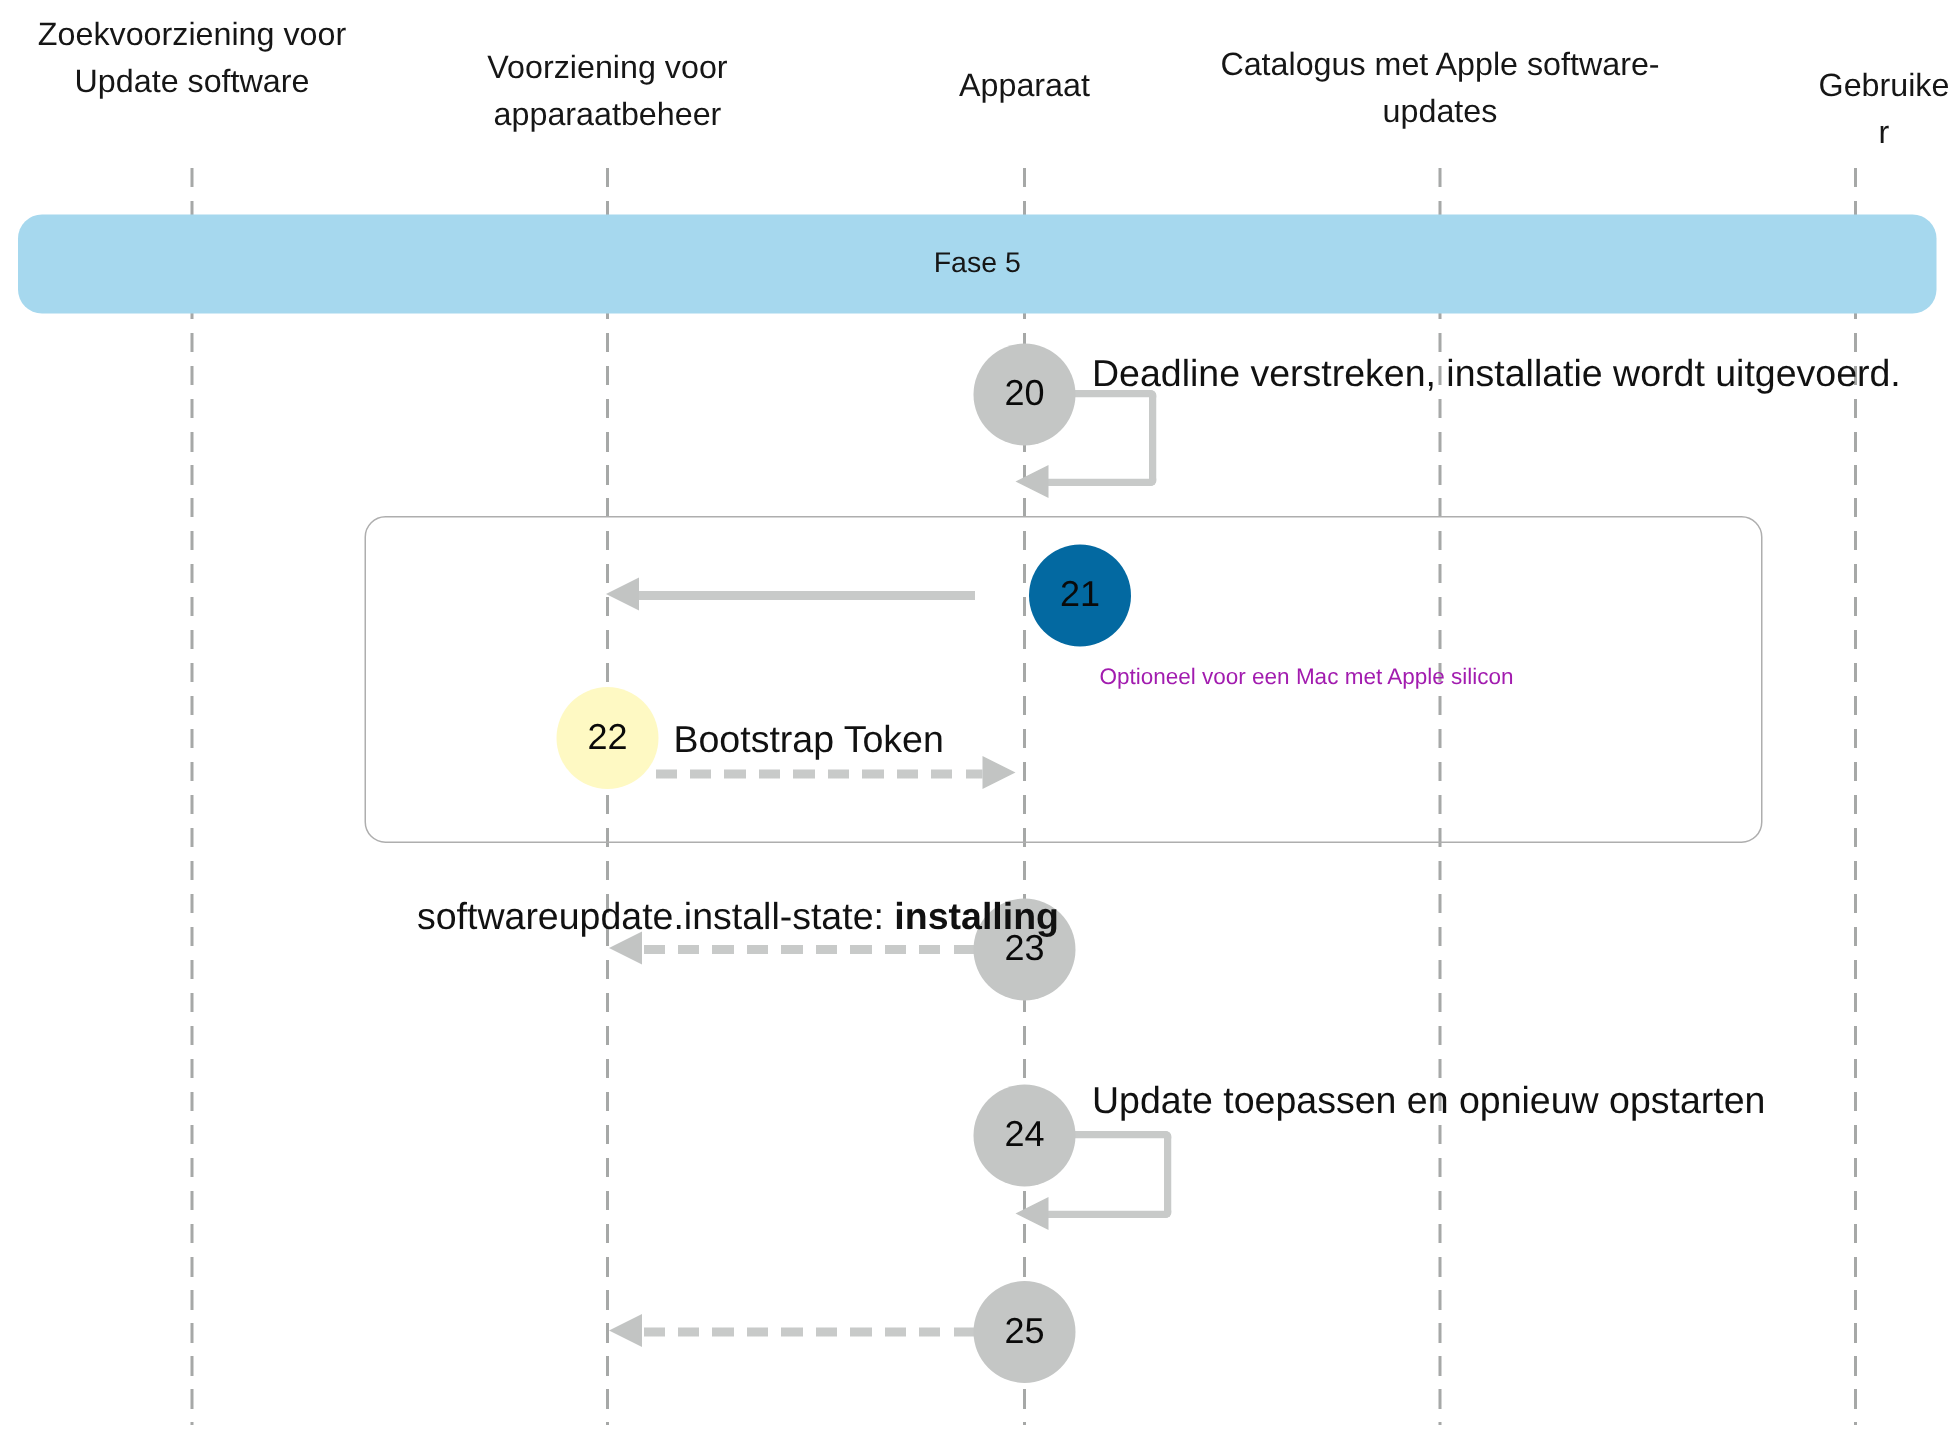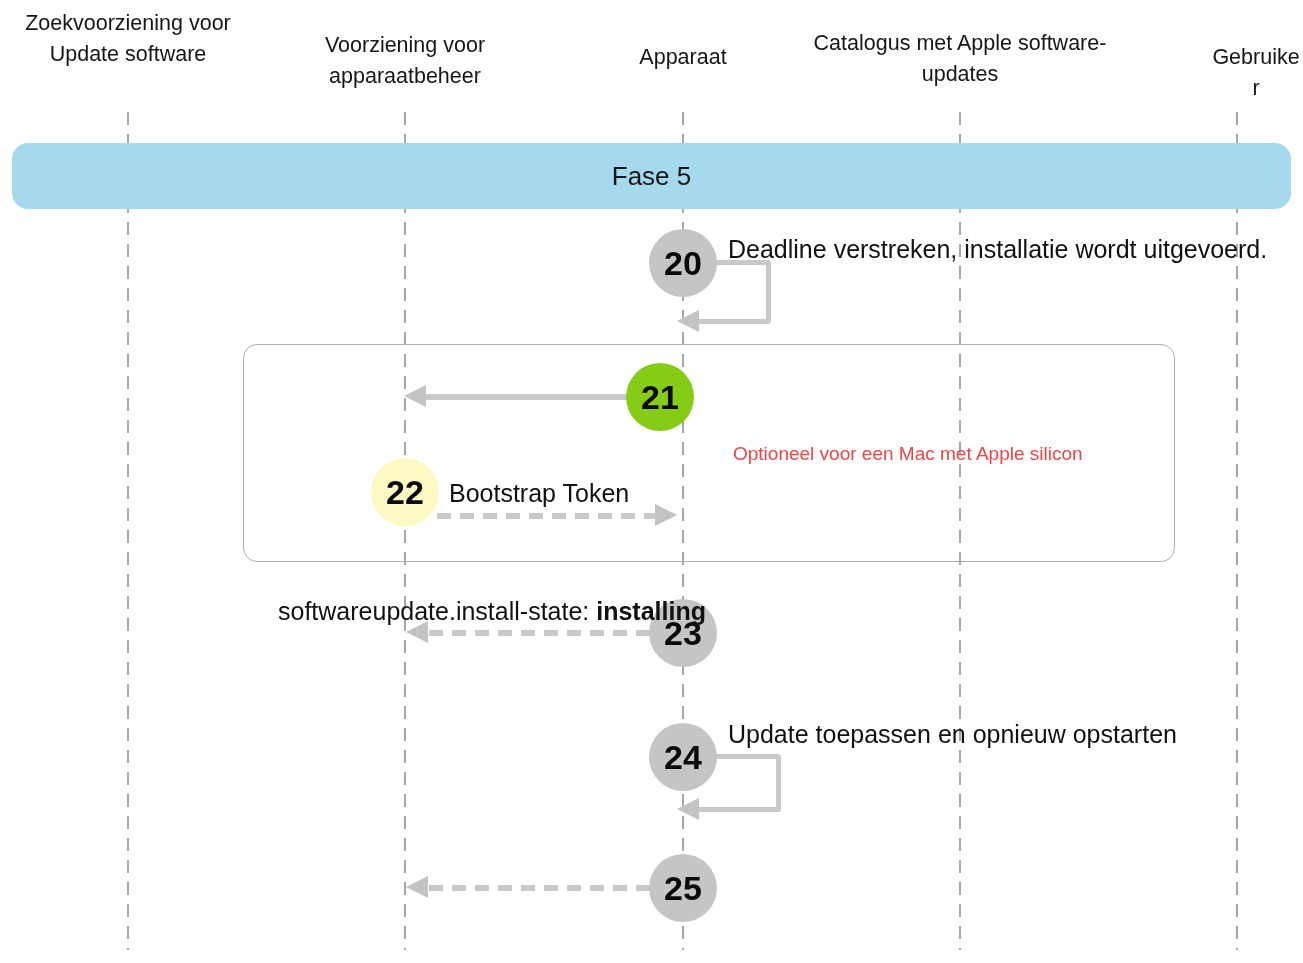--- a/index.html
+++ b/index.html
@@ -12,51 +12,51 @@
     background:repeating-linear-gradient(to bottom,#a6a8a7 0 13px,transparent 13px 22px);
   }
   .actor{
     position:absolute;transform:translateX(-50%);text-align:center;
     font-size:21.5px;line-height:31px;white-space:pre-line;z-index:2;
   }
   .actor.narrow{word-break:break-all;width:90px;margin-left:19px;}
   .banner{
     position:absolute;left:12px;top:143px;width:1279px;height:66px;
     border-radius:16px;display:flex;align-items:center;justify-content:center;
-    font-size:26px;z-index:2;
+    font-size:19px;z-index:2;
   }
   .groupbox{
     position:absolute;left:243px;top:344px;width:932px;height:218px;
     border:1.5px solid #aeaeae;border-radius:14px;background:transparent;z-index:1;
     box-sizing:border-box;
   }
   .num-circle{
     position:absolute;width:68px;height:68px;border-radius:50%;
     display:flex;align-items:center;justify-content:center;
-    font-size:34px;color:#0a0a0a;z-index:3;font-weight:bold;
+    font-size:24px;color:#0a0a0a;z-index:3;
   }
   .msg-label{position:absolute;font-size:25px;line-height:24px;white-space:nowrap;z-index:4;color:#111;}
   .msg-label b{font-weight:700;}
   .shaft-solid{position:absolute;height:6px;z-index:2;}
   .shaft-dashed{position:absolute;height:6px;z-index:2;}
   .head-left{
     position:absolute;width:0;height:0;z-index:2;
     border-top:11.5px solid transparent;border-bottom:11.5px solid transparent;
     border-right:22px solid;
   }
   .head-right{
     position:absolute;width:0;height:0;z-index:2;
     border-top:11.5px solid transparent;border-bottom:11.5px solid transparent;
     border-left:22px solid;
   }
   .self-loop{
     position:absolute;box-sizing:border-box;z-index:2;
     border:5px solid;border-left:none;border-top-right-radius:4px;border-bottom-right-radius:4px;
   }
-  .note{position:absolute;font-size:19px;z-index:4;white-space:nowrap;color:#ef4444;}
+  .note{position:absolute;font-size:15px;z-index:4;white-space:nowrap;color:#a21caf;}
 </style>
 </head>
 <body>
 
 <div id="stage">
 
   <div class="lifeline" style="left:127px"></div>
   <div class="lifeline" style="left:404px"></div>
   <div class="lifeline" style="left:682px"></div>
   <div class="lifeline" style="left:959px"></div>
@@ -75,21 +75,21 @@
   <div class="self-loop" style="left:683px;top:260px;width:88px;height:64px;border-color:#c8cac9"></div>
   <div class="head-left" style="left:677px;top:310px;border-right-color:#c2c4c3"></div>
   <div class="num-circle" style="left:649px;top:229px;background:#c4c6c5">20</div>
   <div class="msg-label" style="left:728px;top:237px">Deadline verstreken, installatie wordt uitgevoerd.</div>
 
   <div class="groupbox"></div>
   <div class="note" style="left:733px;top:443px">Optioneel voor een Mac met Apple silicon</div>
 
   <div class="shaft-solid" style="left:420px;top:394px;width:230px;background:#c8cac9"></div>
   <div class="head-left" style="left:404px;top:385px;border-right-color:#c2c4c3"></div>
-  <div class="num-circle" style="left:626px;top:363px;background:#84cc16">21</div>
+  <div class="num-circle" style="left:686px;top:363px;background:#0369a1">21</div>
 
   <div class="shaft-dashed" style="left:437px;top:513px;width:218px;background:repeating-linear-gradient(to right,#c8cac9 0 14px,transparent 14px 23px)"></div>
   <div class="head-right" style="left:655px;top:504px;border-left-color:#c2c4c3"></div>
   <div class="num-circle" style="left:371px;top:458px;background:#fef9c3">22</div>
   <div class="msg-label" style="left:449px;top:481px">Bootstrap Token</div>
 
   <div class="shaft-dashed" style="left:428px;top:630px;width:222px;background:repeating-linear-gradient(to left,#c8cac9 0 14px,transparent 14px 23px)"></div>
   <div class="head-left" style="left:406px;top:621px;border-right-color:#c2c4c3"></div>
   <div class="num-circle" style="left:649px;top:599px;background:#c4c6c5">23</div>
   <div class="msg-label" style="left:278px;top:599px"><span>softwareupdate.install-state: </span><b>installing</b></div>

